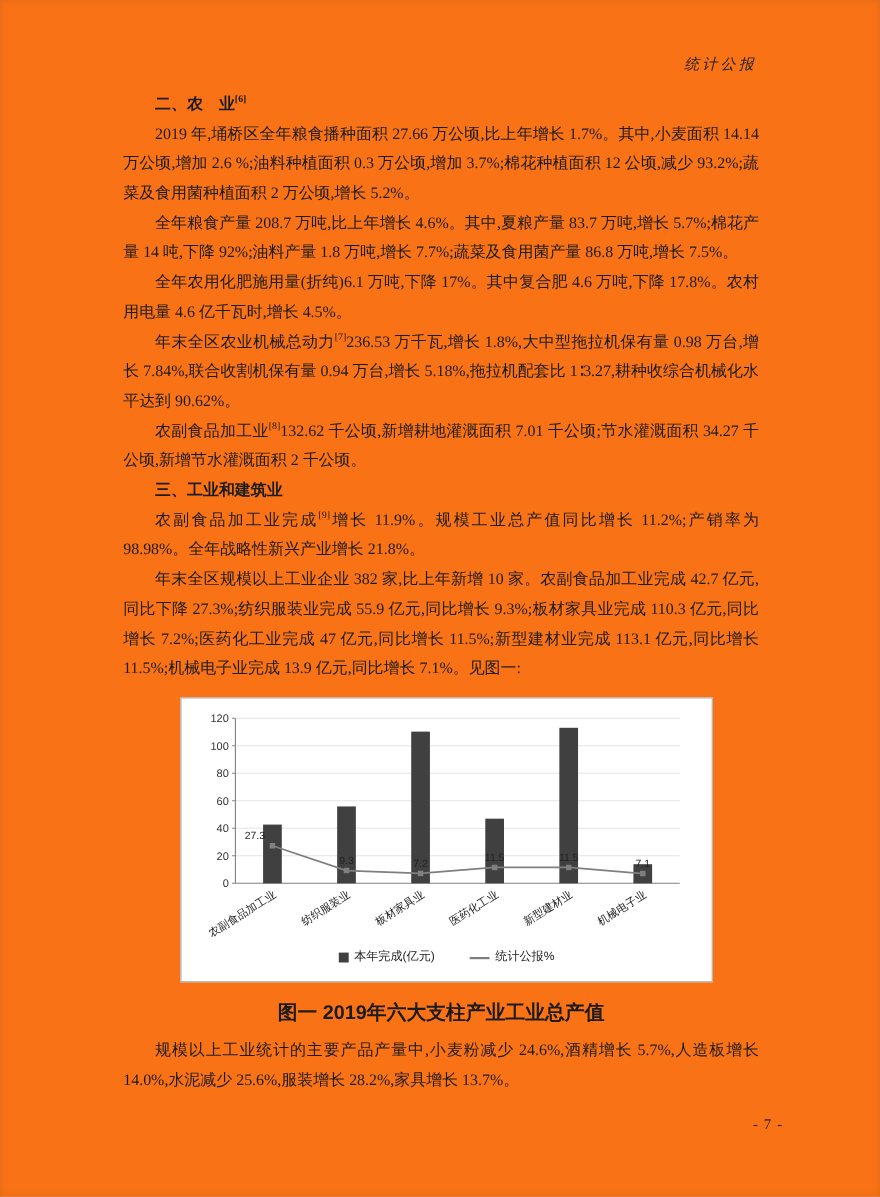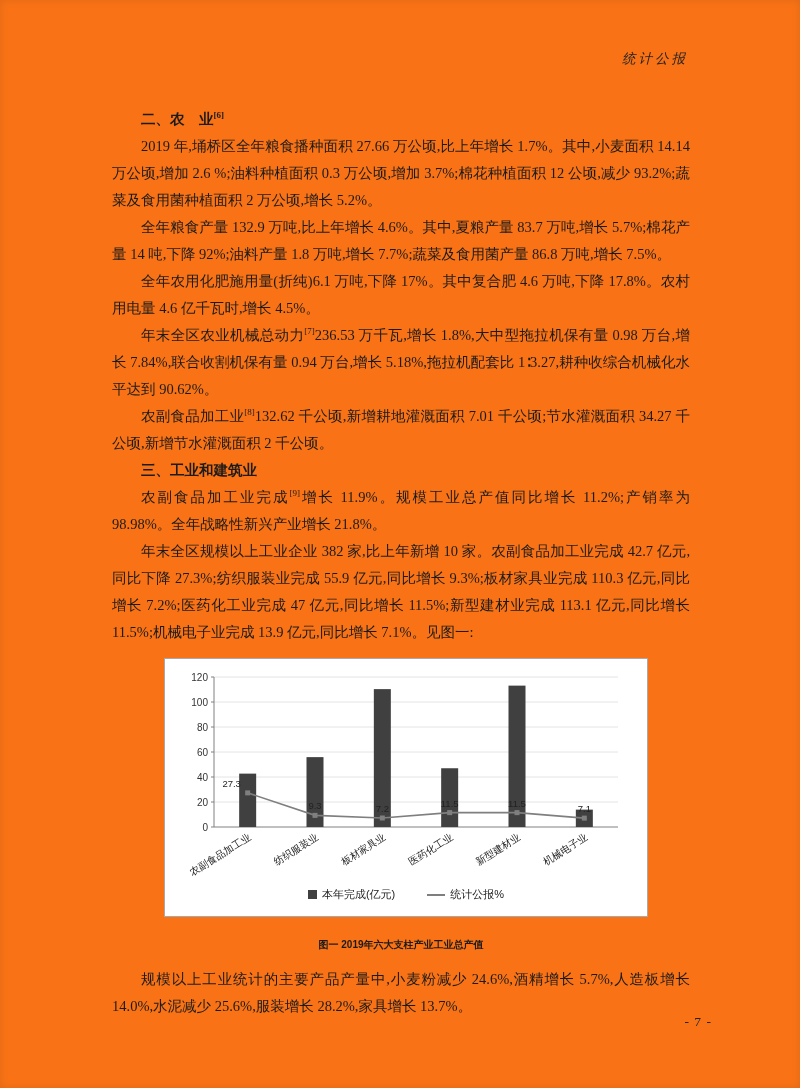--- a/index.html
+++ b/index.html
@@ -15,21 +15,21 @@
     overflow: hidden;
     color: #1b1b1b;
     box-shadow: inset 0 0 8px rgba(0,0,0,0.10);
   }
   .running-header {
     position: absolute; top: 50px; right: 112px;
     font-size: 13.5px; font-style: italic; letter-spacing: 3px; color: #222;
   }
   .content {
     position: absolute; top: 82px; left: 112px; width: 578px;
-    font-size: 14.5px; line-height: 27px; text-align: justify; margin-top: 24px;
+    font-size: 14.5px; line-height: 27px; text-align: justify;
   }
   .content p { margin: 0; text-indent: 2em; }
   .sec-heading { font-weight: bold; }
   sup.fn { font-size: 9px; line-height: 0; vertical-align: 6px; }
 
   .chart-wrap { margin: 12px 0 8px 0; }
   .chart-box {
     width: 470px; margin-left: 52px;
     border: 1px solid #a9a9a9; background: #fff;
     padding: 8px 6px 2px 6px; text-indent: 0;
@@ -38,21 +38,21 @@
   #chart-svg text { font-family: "Liberation Sans", "DejaVu Sans", sans-serif; }
   .chart-legend {
     display: flex; justify-content: center; align-items: center; gap: 32px;
     font-size: 11px; font-family: "Liberation Sans", "DejaVu Sans", sans-serif;
     color: #222; padding: 2px 0 6px 0; text-indent: 0;
   }
   .leg-item { display: flex; align-items: center; gap: 5px; }
   .swatch-bar { display: inline-block; width: 9px; height: 9px; background: #404040; }
   .swatch-line { display: inline-block; width: 18px; height: 2px; background: #7f7f7f; }
   .chart-caption {
-    text-align: center; font-weight: bold; font-size: 10px;
+    text-align: center; font-weight: bold; font-size: 18px;
     font-family: "Liberation Sans", "DejaVu Sans", sans-serif;
     margin-top: 14px; text-indent: 0;
   }
   .page-footer {
     position: absolute; right: 88px; bottom: 58px;
     font-size: 13.5px; letter-spacing: 1px; color: #222;
   }
 </style>
 </head>
 <body>
@@ -62,21 +62,21 @@
   <div class="running-header">
     <span>统计公报</span>
   </div>
 
   <div class="content">
 
     <p class="sec-heading"><span>二、农　业</span><sup class="fn">[6]</sup></p>
 
     <p>2019 年,埇桥区全年粮食播种面积 27.66 万公顷,比上年增长 1.7%。其中,小麦面积 14.14 万公顷,增加 2.6 %;油料种植面积 0.3 万公顷,增加 3.7%;棉花种植面积 12 公顷,减少 93.2%;蔬菜及食用菌种植面积 2 万公顷,增长 5.2%。</p>
 
-    <p>全年粮食产量 132.9 万吨,比上年增长 4.6%。其中,夏粮产量 83.7 万吨,增长 5.7%;棉花产量 14 吨,下降 92%;油料产量 1.8 万吨,增长 7.7%;蔬菜及食用菌产量 86.8 万吨,增长 7.5%。</p>
+    <p>全年粮食产量 208.7 万吨,比上年增长 4.6%。其中,夏粮产量 83.7 万吨,增长 5.7%;棉花产量 14 吨,下降 92%;油料产量 1.8 万吨,增长 7.7%;蔬菜及食用菌产量 86.8 万吨,增长 7.5%。</p>
 
 
     <p>全年农用化肥施用量(折纯)6.1 万吨,下降 17%。其中复合肥 4.6 万吨,下降 17.8%。农村用电量 4.6 亿千瓦时,增长 4.5%。</p>
 
     <p><span>年末全区农业机械总动力</span><sup class="fn">[7]</sup><span>236.53 万千瓦,增长 1.8%,大中型拖拉机保有量 0.98 万台,增长 7.84%,联合收割机保有量 0.94 万台,增长 5.18%,拖拉机配套比 1∶3.27,耕种收综合机械化水平达到 90.62%。</span></p>
 
     <p><span>农副食品加工业</span><sup class="fn">[8]</sup><span>132.62 千公顷,新增耕地灌溉面积 7.01 千公顷;节水灌溉面积 34.27 千公顷,新增节水灌溉面积 2 千公顷。</span></p>
 
     <p class="sec-heading">三、工业和建筑业</p>
 

